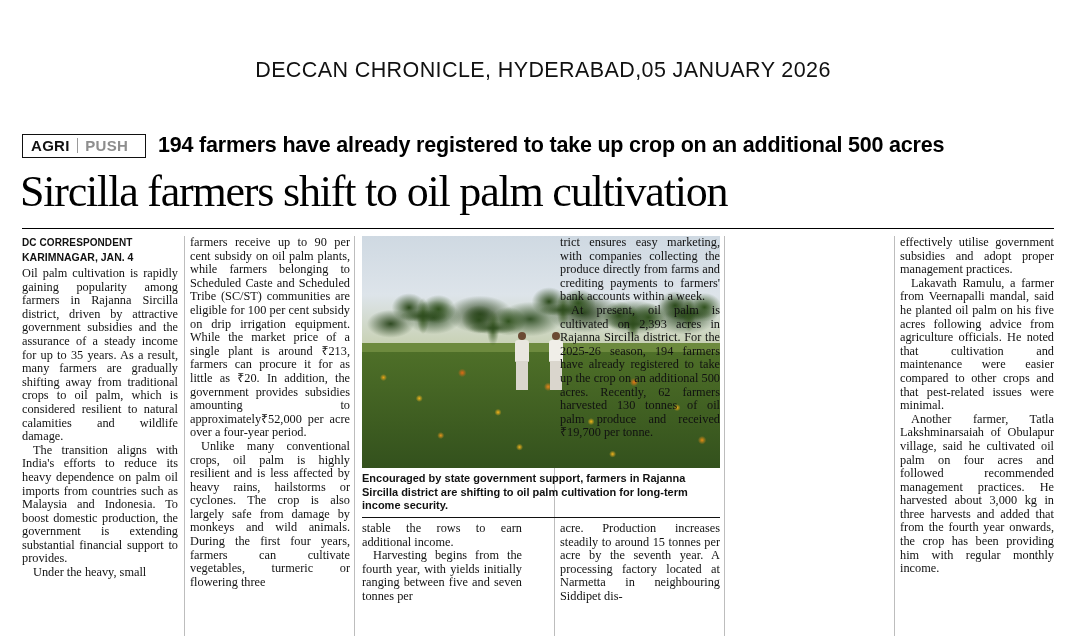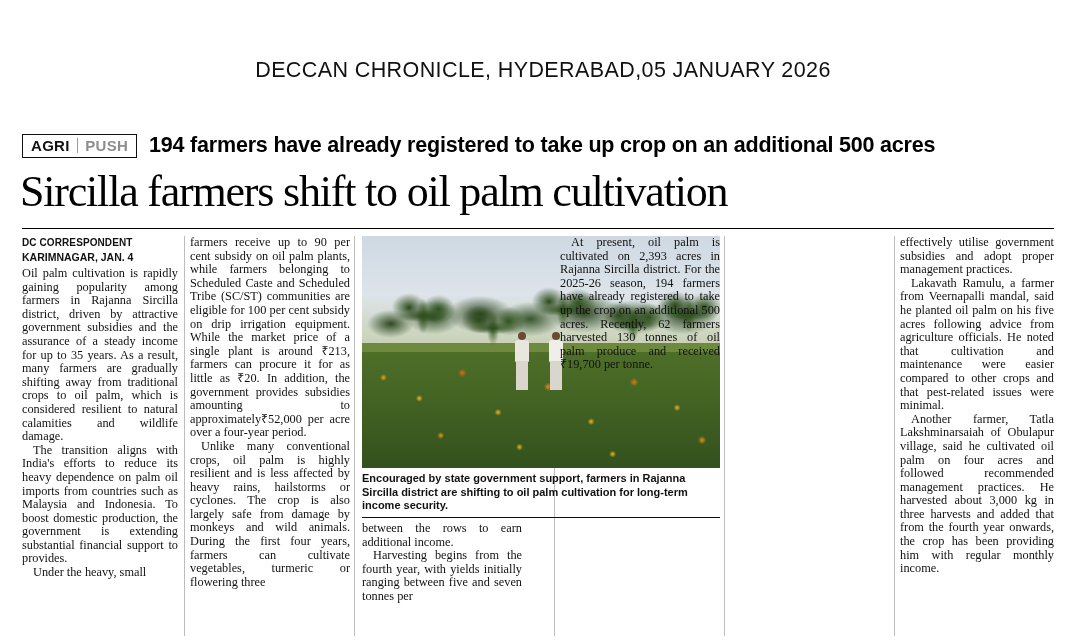--- a/index.html
+++ b/index.html
@@ -39,21 +39,21 @@
     position: absolute;
     top: 133px;
     left: 22px;
     width: 1032px;
     display: flex;
     align-items: center;
     gap: 12px;
   }
   .kicker-box {
     border: 1.5px solid #111;
-    padding: 3px 8px 4px 8px;
+    padding: 3px 17px 4px 8px;
     display: flex;
     align-items: center;
     gap: 7px;
     font-family: "Liberation Sans", sans-serif;
     font-weight: bold;
     font-size: 15px;
     line-height: 1;
     letter-spacing: 0.3px;
   }
   .kicker-agri { color: #111; }
@@ -310,26 +310,30 @@
           <div class="head"></div>
           <div class="torso"></div>
           <div class="legs"></div>
         </div>
       </div>
       <div class="caption">Encouraged by state government support, farmers in Rajanna Sircilla district are shifting to oil palm cultivation for long-term income security.</div>
       <div class="photo-rule"></div>
     </div>
 
     <div class="col" id="col-photo-a">
-      <p class="first">between the rows to earn additional income.</p>
+      <p class="first">stable the rows to earn additional income.</p>
       <p>Harvesting begins from the fourth year, with yields initially ranging between five and seven tonnes per</p>
     </div>
 
+    <div class="col" id="col-photo-b">
+      <p class="first">acre. Production increases steadily to around 15 tonnes per acre by the seventh year. A processing factory located at Narmetta in neighbouring Siddipet dis-</p>
+    </div>
 
     <div class="col" id="col3">
+      <p class="first">trict ensures easy marketing, with companies collecting the produce directly from farms and crediting payments to farmers' bank accounts within a week.</p>
       <p>At present, oil palm is cultivated on 2,393 acres in Rajanna Sircilla district. For the 2025-26 season, 194 farmers have already registered to take up the crop on an additional 500 acres. Recently, 62 farmers harvested 130 tonnes of oil palm produce and received ₹19,700 per tonne.</p>
     </div>
 
     <div class="col" id="col5">
       <p class="first">effectively utilise government subsidies and adopt proper management practices.</p>
       <p>Lakavath Ramulu, a farmer from Veernapalli mandal, said he planted oil palm on his five acres following advice from agriculture officials. He noted that cultivation and maintenance were easier compared to other crops and that pest-related issues were minimal.</p>
       <p>Another farmer, Tatla Lakshminarsaiah of Obulapur village, said he cultivated oil palm on four acres and followed recommended management practices. He harvested about 3,000 kg in three harvests and added that from the fourth year onwards, the crop has been providing him with regular monthly income.</p>
     </div>
 
   </div>

